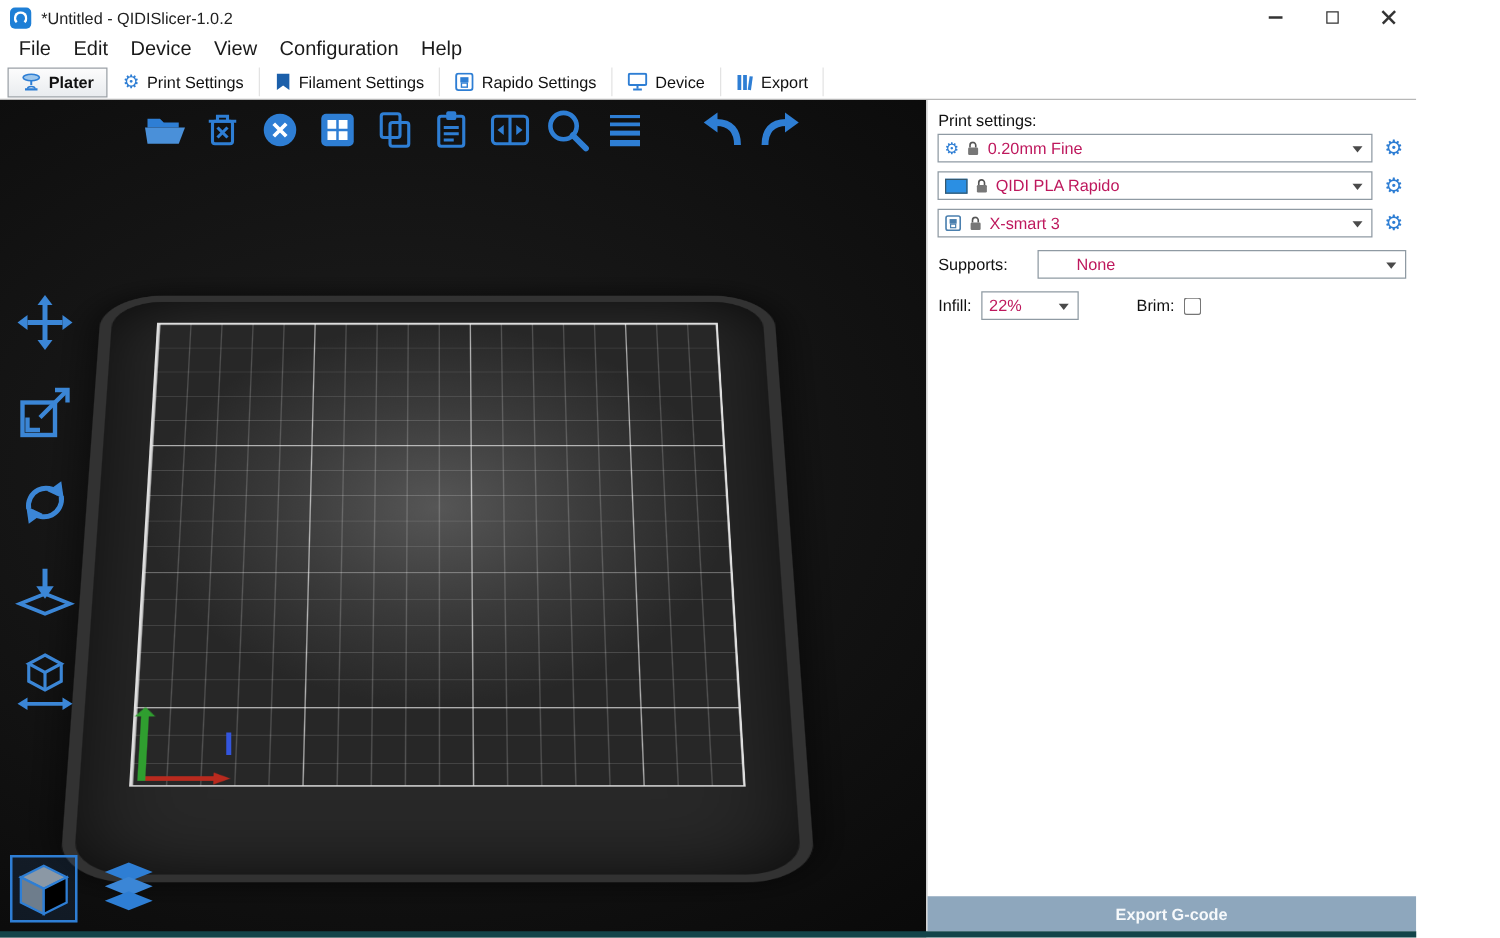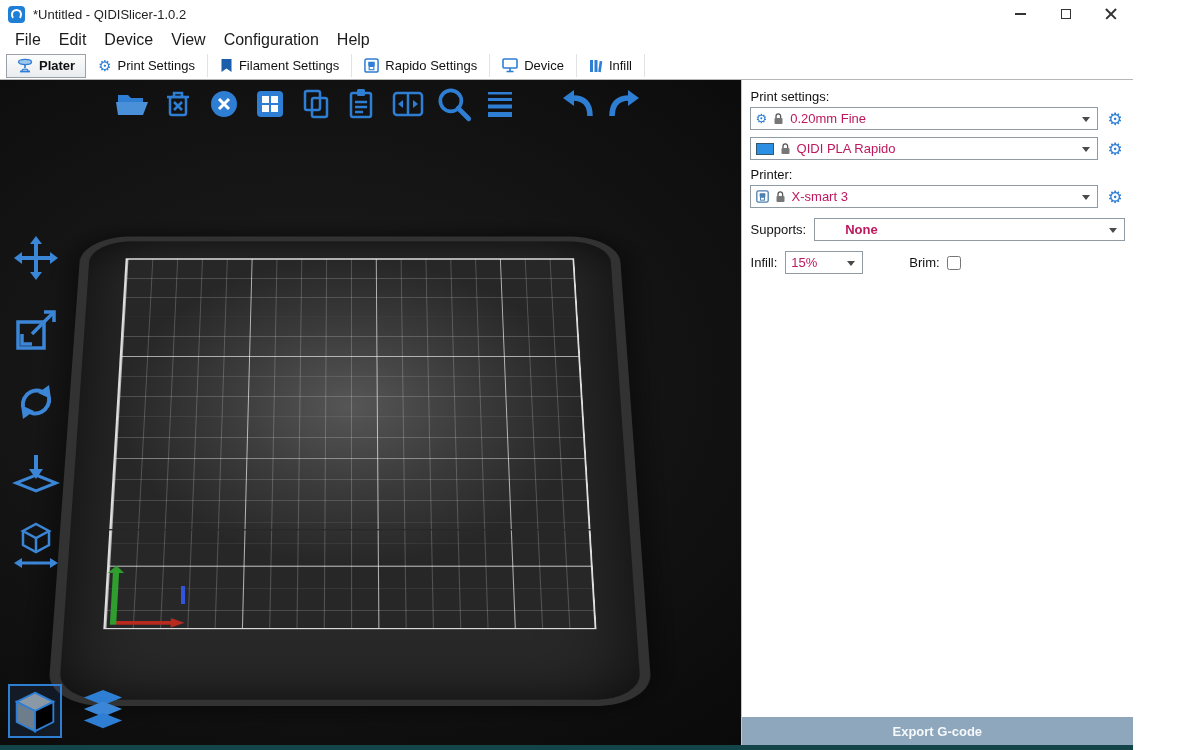--- a/index.html
+++ b/index.html
@@ -76,21 +76,21 @@
 
   
   .sb-label { font-size:13px; color:#111; margin:3px 0 3px 1px; }
   .combo-row { display:flex; align-items:center; gap:7px; margin-bottom:7px; }
   .combo { position:relative; flex:1; height:23px; border:1px solid #8f9aa3; background:#fff; display:flex; align-items:center; gap:6px; padding:0 20px 0 5px; cursor:pointer; }
   .combo-text { font-size:13px; color:#be185d; white-space:nowrap; }
   .cv { position:absolute; right:7px; top:50%; margin-top:-2px; width:0; height:0; border-left:4px solid transparent; border-right:4px solid transparent; border-top:5px solid #4a4a4a; }
   .gear-btn { width:20px; height:20px; display:grid; place-items:center; color:#2e7ed4; font-size:17px; cursor:pointer; flex:0 0 auto; }
   .swatch { width:18px; height:12px; background:#2b8fe3; border:1px solid #35586f; flex:0 0 auto; }
   .opt-row { display:flex; align-items:center; margin:10px 0 0 1px; font-size:13px; color:#111; }
-  .opt-row .combo.supports { margin-left:8px; padding-left:30px;font-weight:bold; }
+  .opt-row .combo.supports { margin-left:24px; padding-left:30px; }
   .combo.infill { flex:none; width:78px; margin-left:8px; }
   .brim-lbl { margin-left:46px; }
   .brim-check { width:14px; height:14px; margin-left:7px; cursor:pointer; }
   .export-btn { position:absolute; left:0; right:0; bottom:5px; height:28px; background:#8ea7bd; border:none;
     color:#f6f9fb; font-weight:bold; font-size:13px; font-family:inherit; display:grid; place-items:center; cursor:pointer; }
 
   svg .st { stroke:#2e7ed4; fill:none; stroke-width:2.5; }
   svg .fl { fill:#2e7ed4; }
 </style>
 </head>
@@ -161,21 +161,21 @@
         <line x1="4.5" y1="13.5" x2="11.5" y2="13.5" stroke="#2e7ed4" stroke-width="1.6"></line>
       </svg>
       <span>Device</span>
     </div>
     <div class="tab">
       <svg width="14" height="14" viewBox="0 0 14 14">
         <rect x="1" y="1" width="3" height="12" fill="#2e7ed4"></rect>
         <rect x="5.5" y="1" width="3" height="12" fill="#2e7ed4"></rect>
         <rect x="10" y="2" width="2.6" height="11" fill="#2e7ed4" transform="rotate(8 11 7)"></rect>
       </svg>
-      <span>Infill</span>
+      <span>Export</span>
     </div>
   </div>
 
   <div class="main">
 
     <div class="viewport">
 
       <div class="bed-scene">
         <div class="bed-tilt">
           <div class="bed-frame">
@@ -357,21 +357,20 @@
           <svg width="11" height="12" viewBox="0 0 11 12">
             <path d="M3 5V3.2A2.3 2.3 0 017.6 3.2V5" fill="none" stroke="#555" stroke-width="1.3"></path>
             <rect x="1.5" y="5" width="8" height="6" rx="1" fill="#777"></rect>
           </svg>
           <span class="combo-text">QIDI PLA Rapido</span>
           <span class="cv"></span>
         </div>
         <div class="gear-btn">⚙</div>
       </div>
 
-      <div class="sb-label">Printer:</div>
       <div class="combo-row">
         <div class="combo">
           <svg width="13" height="13" viewBox="0 0 16 16">
             <rect x="1" y="1" width="14" height="14" rx="2" fill="none" stroke="#4a7fae" stroke-width="1.6"></rect>
             <rect x="4.5" y="4" width="7" height="4.5" fill="#4a7fae"></rect>
             <rect x="5.5" y="9" width="5" height="3.5" fill="none" stroke="#4a7fae" stroke-width="1.2"></rect>
           </svg>
           <svg width="11" height="12" viewBox="0 0 11 12">
             <path d="M3 5V3.2A2.3 2.3 0 017.6 3.2V5" fill="none" stroke="#555" stroke-width="1.3"></path>
             <rect x="1.5" y="5" width="8" height="6" rx="1" fill="#777"></rect>
@@ -386,21 +385,21 @@
         <span>Supports:</span>
         <div class="combo supports" style="height:23px">
           <span class="combo-text">None</span>
           <span class="cv"></span>
         </div>
       </div>
 
       <div class="opt-row">
         <span>Infill:</span>
         <div class="combo infill" style="height:23px">
-          <span class="combo-text">15%</span>
+          <span class="combo-text">22%</span>
           <span class="cv"></span>
         </div>
         <span class="brim-lbl">Brim:</span>
         <input type="checkbox" class="brim-check" style="">
       </div>
 
       <button class="export-btn">Export G-code</button>
     </div>
   </div>
 

